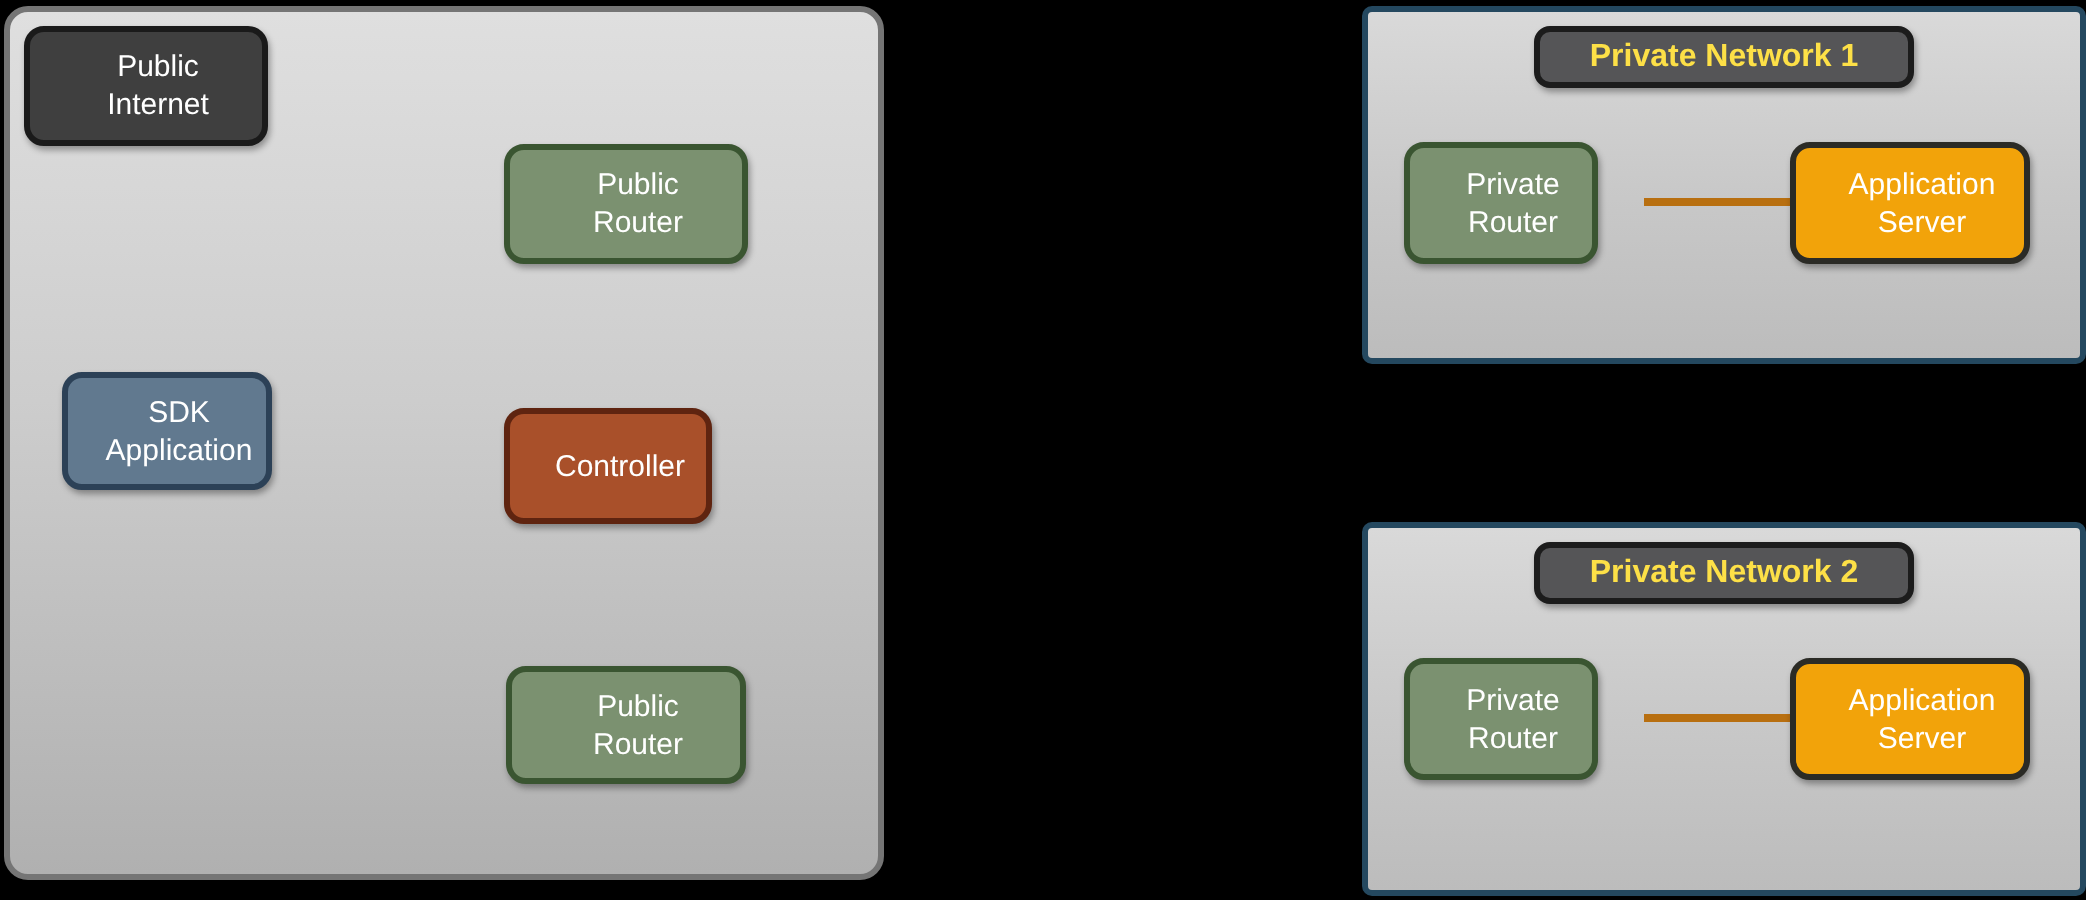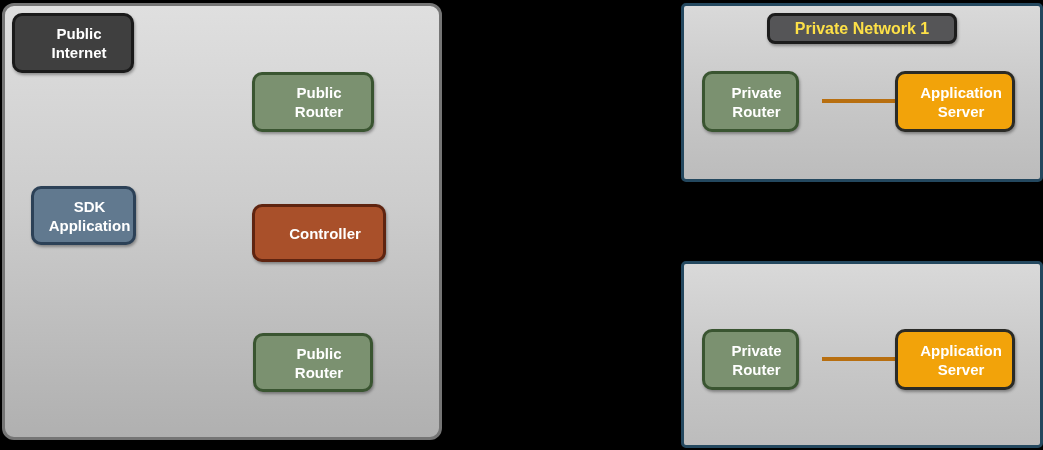--- a/index.html
+++ b/index.html
@@ -30,39 +30,39 @@
     box-shadow: 2px 3px 6px rgba(0,0,0,0.55);
   }
   .zone-private-1 { top: 3px;  height: 179px; }
   .zone-private-2 { top: 261px; height: 187px; }
 
   .node {
     position: absolute;
     display: flex; align-items: center; justify-content: center;
     text-align: center;
     color: #ffffff;
-    font-weight: bold;
+    font-weight: normal;
     font-size: 15px;
     line-height: 19px;
     white-space: pre-line;
     border-radius: 10px;
     box-shadow: 1px 2px 3px rgba(0,0,0,0.35);
     padding-left: 12px;
   }
   .node-dark   { background: #3f3f3f; border: 3px solid #1a1a1a; }
   .node-green  { background: #7b9170; border: 3px solid #3a5531; }
   .node-slate  { background: #61798f; border: 3px solid #2c4157; }
   .node-rust   { background: #a9502a; border: 3px solid #5f2410; }
   .node-orange { background: #f2a30a; border: 3px solid #2b2b26; }
 
   
   .pos-internet      { left: 7px;   top: 7px;   width: 122px; height: 60px; }
   .pos-router-top    { left: 247px; top: 66px;  width: 122px; height: 60px; }
   .pos-sdk           { left: 26px;  top: 180px; width: 105px; height: 59px; }
-  .pos-controller    { left: 247px; top: 198px; width: 134px; height: 58px; }
+  .pos-controller    { left: 247px; top: 198px; width: 104px; height: 58px; }
   .pos-router-bottom { left: 248px; top: 327px; width: 120px; height: 59px; }
 
   
   .net-title {
     position: absolute;
     left: 50%; transform: translateX(-50%);
     top: 7px; width: 190px; height: 31px;
     background: #555557;
     border: 3px solid #1c1c1c;
     border-radius: 8px;
@@ -98,20 +98,21 @@
   <div class="zone zone-private zone-private-1">
     <div class="net-title">Private Network 1</div>
     <div class="node node-green pos-priv-router">Private
 Router</div>
     <div class="link-line"></div>
     <div class="node node-orange pos-app-server">Application
 Server</div>
   </div>
 
   <div class="zone zone-private zone-private-2">
+    <div class="net-title">Private Network 2</div>
     <div class="node node-green pos-priv-router">Private
 Router</div>
     <div class="link-line"></div>
     <div class="node node-orange pos-app-server">Application
 Server</div>
   </div>
 
 </div>
 
 </body></html>

